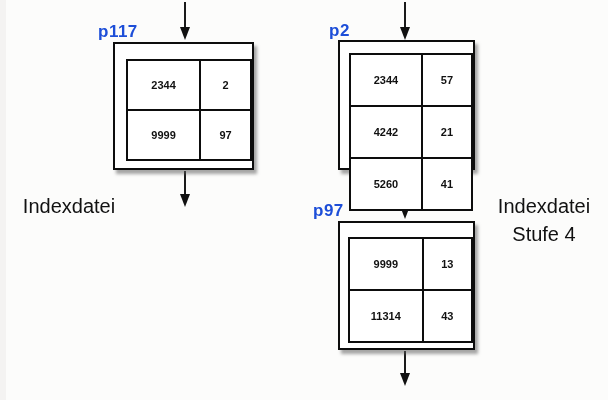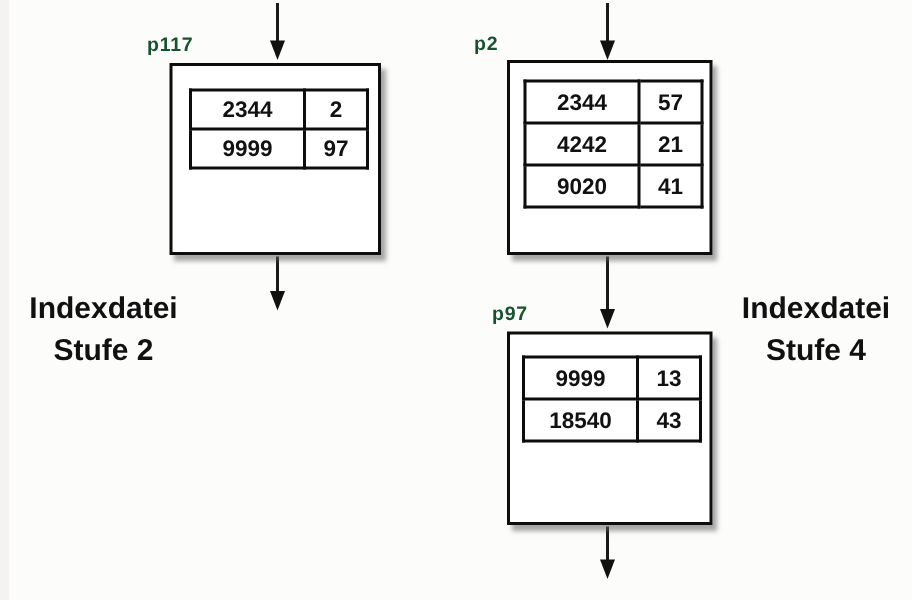--- a/index.html
+++ b/index.html
@@ -7,55 +7,55 @@
     position:relative; width:608px; height:400px;
     background:#fcfcfb; overflow:hidden;
     font-family:"Liberation Sans", sans-serif;
     color:#111;
   }
   .page-edge {
     position:absolute; left:0; top:0; width:6px; height:400px;
     background:#f4f3f2;
   }
   .nlabel {
-    position:absolute; font-size:13px; font-weight:bold; color:#14532d;
+    position:absolute; font-size:17px; font-weight:bold; color:#1d4ed8;
     letter-spacing:0.5px;
   }
   .nbox {
     position:absolute; background:#ffffff;
     border:2px solid #0d0d0d;
     box-shadow:3px 4px 3px rgba(95,95,95,0.55);
     box-sizing:border-box;
   }
   .tbl {
     position:absolute; border-collapse:collapse; background:#fff;
   }
   .tbl td {
     border:2px solid #0d0d0d;
     text-align:center; vertical-align:middle;
-    font-size:15px; font-weight:bold; color:#111;
-    padding:0;
+    font-size:11px; font-weight:bold; color:#111;
+    padding:12px;
   }
   .tbl td.key { width:74px; }
   .tbl td.ptr { width:40px; }
   .tbl-p117 td { height:24px; }
   .tbl-p2   td { height:26px; }
   .tbl-p97  td { height:26px; }
   .vline {
     position:absolute; width:2px; background:#1a1a1a;
   }
   .ahead {
     position:absolute; width:0; height:0;
     border-left:5px solid transparent;
     border-right:5px solid transparent;
     border-top:13px solid #111;
   }
   .caption {
     position:absolute; text-align:center;
-    font-size:20px; font-weight:bold; color:#111;
+    font-size:20px; font-weight:normal; color:#111;
     line-height:28px;
   }
 </style>
 </head>
 <body>
 
 <div class="canvas">
 
   <div class="page-edge"></div>
 
@@ -83,59 +83,58 @@
         <td class="ptr">2</td>
       </tr>
       <tr>
         <td class="key">9999</td>
         <td class="ptr">97</td>
       </tr>
     </tbody>
       </table>
   </div>
 
-  <div class="nlabel" style="left:316px; top:21px">p2</div>
+  <div class="nlabel" style="left:329px; top:21px">p2</div>
   <div class="nbox" style="left:338px; top:40px; width:137px; height:130px">
     <table class="tbl tbl-p2" style="left:9px; top:11px">
       <tbody>
           <tr>
         <td class="key">2344</td>
         <td class="ptr">57</td>
       </tr>
       <tr>
         <td class="key">4242</td>
         <td class="ptr">21</td>
       </tr>
       <tr>
-        <td class="key">9020</td>
+        <td class="key">5260</td>
         <td class="ptr">41</td>
       </tr>
     </tbody>
       </table>
   </div>
 
-  <div class="nlabel" style="left:328px; top:201px">p97</div>
+  <div class="nlabel" style="left:313px; top:201px">p97</div>
   <div class="nbox" style="left:338px; top:221px; width:137px; height:129px">
     <table class="tbl tbl-p97" style="left:8px; top:14px">
       <tbody>
           <tr>
         <td class="key">9999</td>
         <td class="ptr">13</td>
       </tr>
       <tr>
-        <td class="key">18540</td>
+        <td class="key">11314</td>
         <td class="ptr">43</td>
       </tr>
     </tbody>
       </table>
   </div>
 
   <div class="caption" style="left:8px; top:192px; width:122px">
     <div>Indexdatei</div>
-    <div>Stufe 2</div>
   </div>
 
   <div class="caption" style="left:484px; top:192px; width:120px">
     <div>Indexdatei</div>
     <div>Stufe 4</div>
   </div>
 
 </div>
 
 </body></html>

